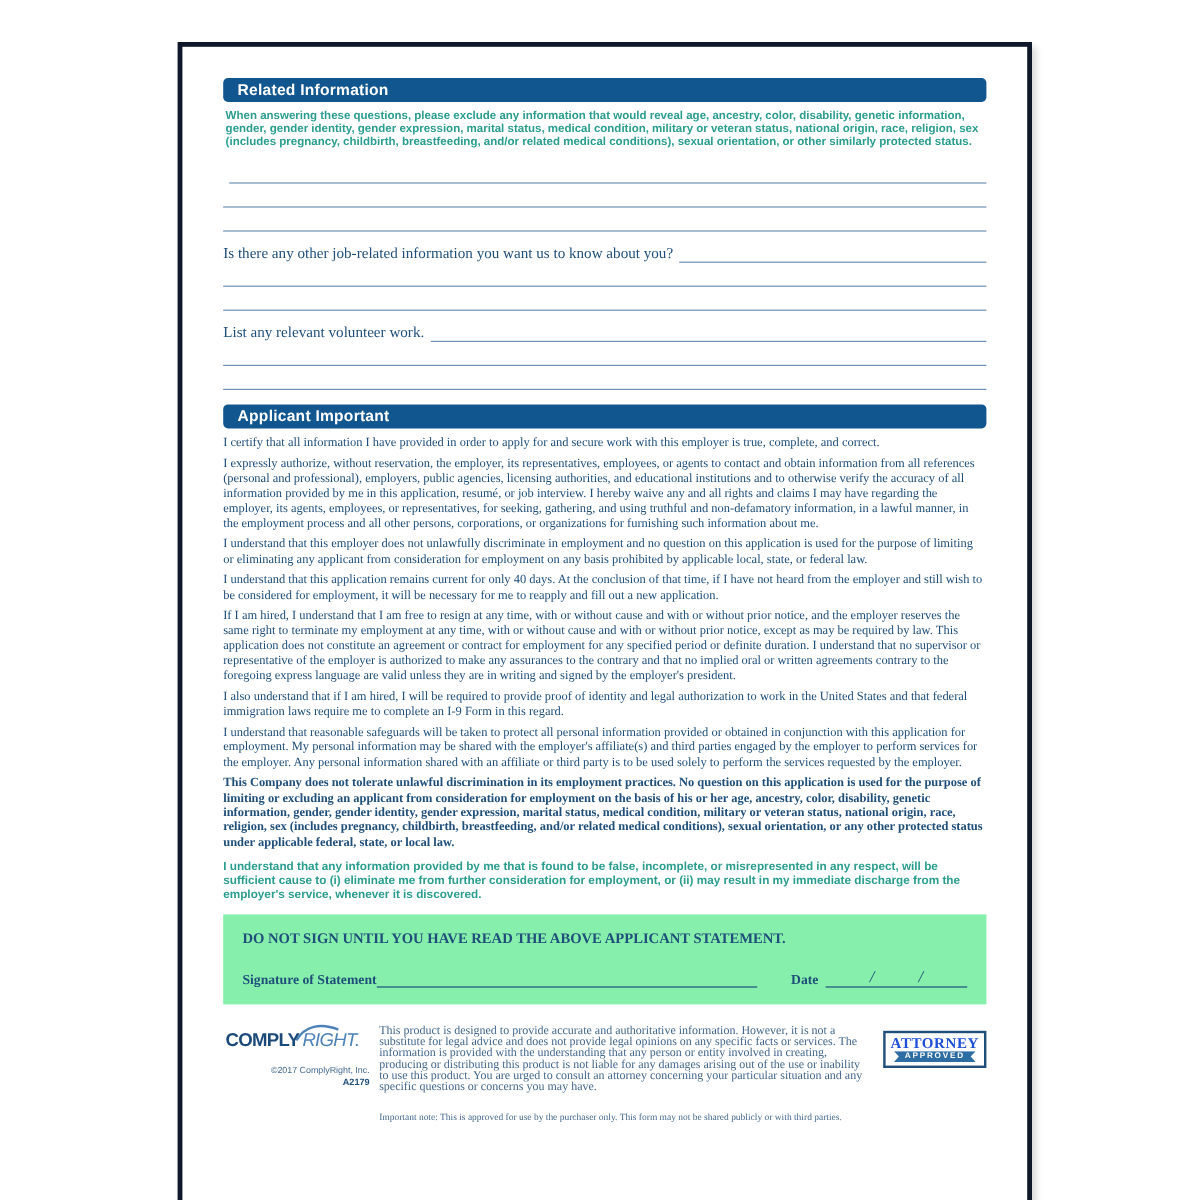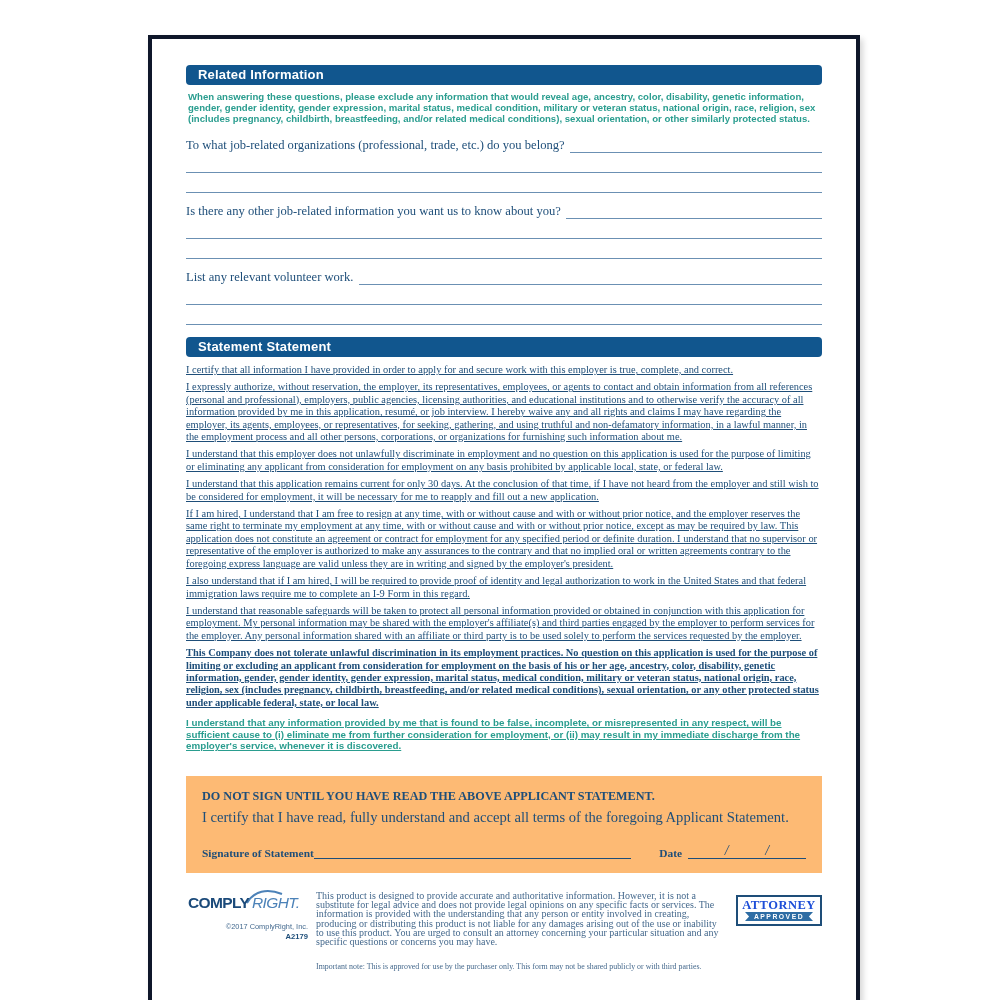--- a/index.html
+++ b/index.html
@@ -25,30 +25,30 @@
   
   .q-block { margin-bottom:7px; }
   .q-row { display:flex; align-items:flex-end; height:19px; }
   .q-label { white-space:nowrap; color:#1e4e79; font-size:12.6px; }
   .q-line { flex:1; border-bottom:1px solid #6b90b3; margin-left:5px; height:16px; }
   .a-line { height:20px; border-bottom:1px solid #6b90b3; }
   
   .as-bar { margin-top:12px; }
   .as-text { margin-top:7px; }
   .as-text p {
-    color:#1e4e79; font-size:10.4px; line-height:12.4px; margin-bottom:5px;text-decoration:underline;
+    color:#1e4e79; font-size:10.4px; line-height:12.4px; margin-bottom:5px;
   }
   .as-text p.bold { font-weight:bold; }
   .as-text p.teal-bold {
     font-family:"Liberation Sans", sans-serif; font-weight:bold;
     color:#2a9d8f; font-size:9.8px; line-height:11.6px; margin-top:8px;
   }
   
   .sig-box {
-    background:#fdba74; margin-top:24px; padding:13px 16px 14px 16px;
+    background:#86efac; margin-top:10px; padding:13px 16px 14px 16px;
   }
   .sig-warning { color:#1e4e79; font-weight:bold; font-size:12.2px; }
   .sig-certify { color:#1e4e79; font-size:14.6px; margin-top:5px; }
   .sig-row { display:flex; align-items:flex-end; margin-top:17px; height:16px; }
   .sig-label { color:#1e4e79; font-weight:bold; font-size:11.4px; white-space:nowrap; }
   .sig-line { flex:1; border-bottom:1px solid #1e4e79; height:12px; margin-right:28px; }
   .date-label { color:#1e4e79; font-weight:bold; font-size:11.4px; margin-right:6px; }
   .date-line {
     width:118px; border-bottom:1px solid #1e4e79; height:16px;
     display:flex; justify-content:space-evenly; align-items:flex-end;
@@ -78,21 +78,20 @@
 </head>
 <body>
 
 <div class="sheet">
 
   <div class="bar">Related Information</div>
   <div class="intro">When answering these questions, please exclude any information that would reveal age, ancestry, color, disability, genetic information, gender, gender identity, gender expression, marital status, medical condition, military or veteran status, national origin, race, religion, sex (includes pregnancy, childbirth, breastfeeding, and/or related medical conditions), sexual orientation, or other similarly protected status.</div>
 
   <div class="q-block">
     <div class="q-row">
-      <span class="q-label">To what job-related organizations (professional, trade, etc.) do you belong?</span>
       <span class="q-line"></span>
     </div>
     <div class="a-line"></div>
     <div class="a-line"></div>
   </div>
 
 
   <div class="q-block">
     <div class="q-row">
       <span class="q-label">Is there any other job-related information you want us to know about you?</span>
@@ -104,36 +103,35 @@
 
   <div class="q-block">
     <div class="q-row">
       <span class="q-label">List any relevant volunteer work.</span>
       <span class="q-line"></span>
     </div>
     <div class="a-line"></div>
     <div class="a-line"></div>
   </div>
 
-  <div class="bar as-bar">Statement Statement</div>
+  <div class="bar as-bar">Applicant Important</div>
   <div class="as-text">
     <p>I certify that all information I have provided in order to apply for and secure work with this employer is true, complete, and correct.</p>
     <p>I expressly authorize, without reservation, the employer, its representatives, employees, or agents to contact and obtain information from all references (personal and professional), employers, public agencies, licensing authorities, and educational institutions and to otherwise verify the accuracy of all information provided by me in this application, resumé, or job interview. I hereby waive any and all rights and claims I may have regarding the employer, its agents, employees, or representatives, for seeking, gathering, and using truthful and non-defamatory information, in a lawful manner, in the employment process and all other persons, corporations, or organizations for furnishing such information about me.</p>
     <p>I understand that this employer does not unlawfully discriminate in employment and no question on this application is used for the purpose of limiting or eliminating any applicant from consideration for employment on any basis prohibited by applicable local, state, or federal law.</p>
-    <p>I understand that this application remains current for only 30 days. At the conclusion of that time, if I have not heard from the employer and still wish to be considered for employment, it will be necessary for me to reapply and fill out a new application.</p>
+    <p>I understand that this application remains current for only 40 days. At the conclusion of that time, if I have not heard from the employer and still wish to be considered for employment, it will be necessary for me to reapply and fill out a new application.</p>
     <p>If I am hired, I understand that I am free to resign at any time, with or without cause and with or without prior notice, and the employer reserves the same right to terminate my employment at any time, with or without cause and with or without prior notice, except as may be required by law. This application does not constitute an agreement or contract for employment for any specified period or definite duration. I understand that no supervisor or representative of the employer is authorized to make any assurances to the contrary and that no implied oral or written agreements contrary to the foregoing express language are valid unless they are in writing and signed by the employer's president.</p>
     <p>I also understand that if I am hired, I will be required to provide proof of identity and legal authorization to work in the United States and that federal immigration laws require me to complete an I-9 Form in this regard.</p>
     <p>I understand that reasonable safeguards will be taken to protect all personal information provided or obtained in conjunction with this application for employment. My personal information may be shared with the employer's affiliate(s) and third parties engaged by the employer to perform services for the employer. Any personal information shared with an affiliate or third party is to be used solely to perform the services requested by the employer.</p>
     <p class="bold">This Company does not tolerate unlawful discrimination in its employment practices. No question on this application is used for the purpose of limiting or excluding an applicant from consideration for employment on the basis of his or her age, ancestry, color, disability, genetic information, gender, gender identity, gender expression, marital status, medical condition, military or veteran status, national origin, race, religion, sex (includes pregnancy, childbirth, breastfeeding, and/or related medical conditions), sexual orientation, or any other protected status under applicable federal, state, or local law.</p>
     <p class="teal-bold">I understand that any information provided by me that is found to be false, incomplete, or misrepresented in any respect, will be sufficient cause to (i) eliminate me from further consideration for employment, or (ii) may result in my immediate discharge from the employer's service, whenever it is discovered.</p>
   </div>
 
   <div class="sig-box">
     <div class="sig-warning">DO NOT SIGN UNTIL YOU HAVE READ THE ABOVE APPLICANT STATEMENT.</div>
-    <div class="sig-certify">I certify that I have read, fully understand and accept all terms of the foregoing Applicant Statement.</div>
     <div class="sig-row">
       <span class="sig-label">Signature of Statement</span>
       <span class="sig-line"></span>
       <span class="date-label">Date</span>
       <span class="date-line">
         <span class="date-slash">/</span>
         <span class="date-slash">/</span>
       </span>
     </div>
   </div>

